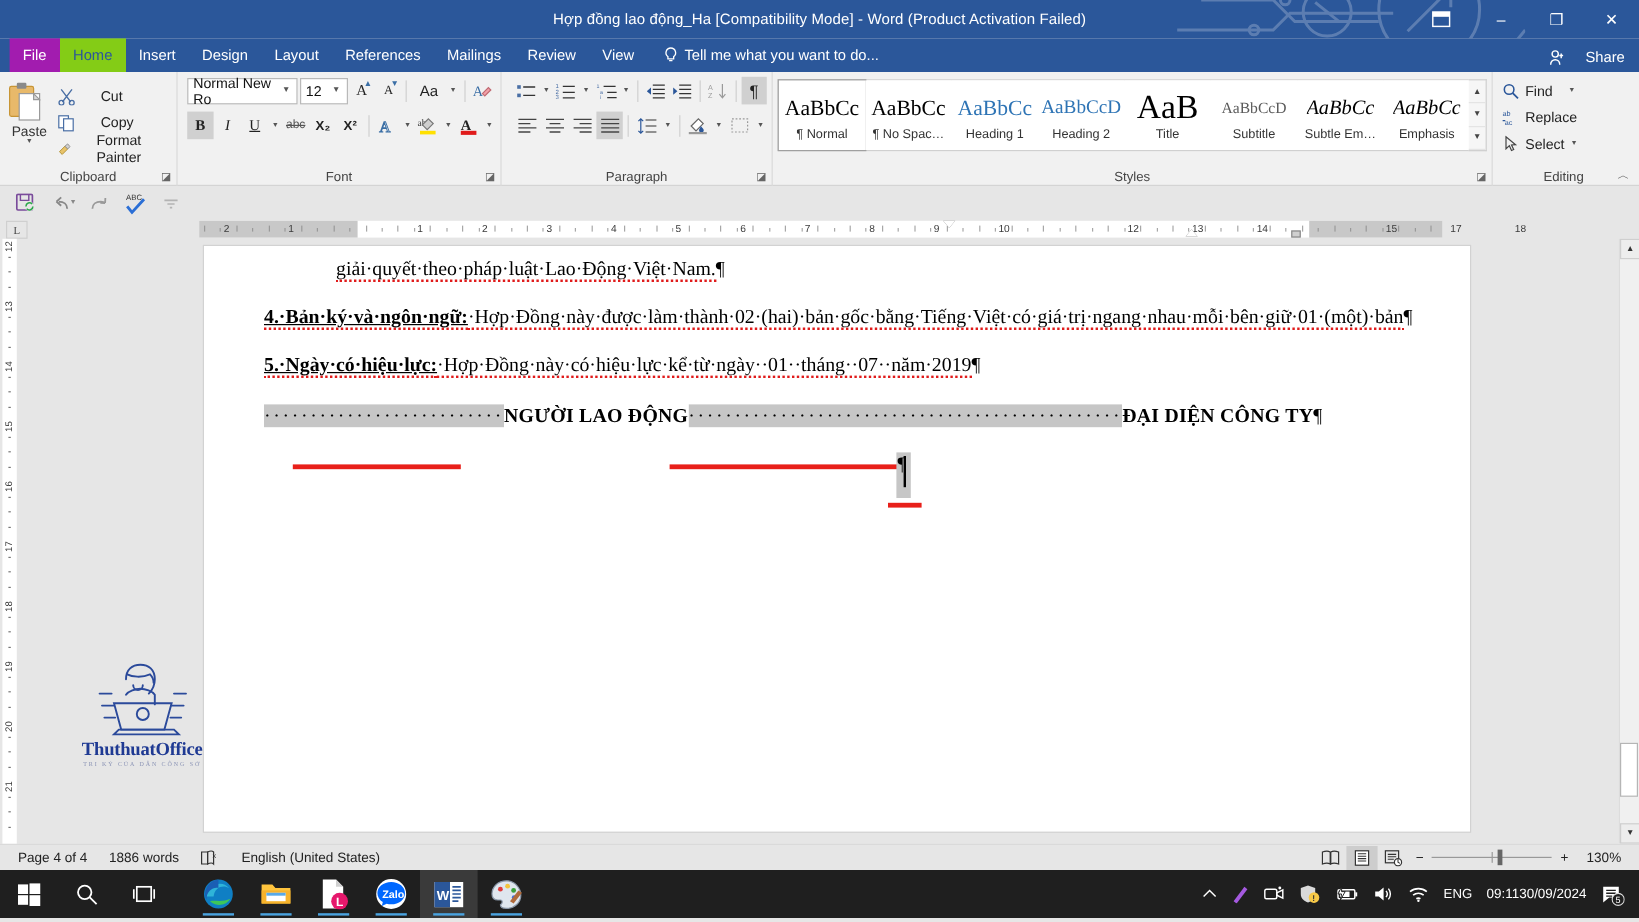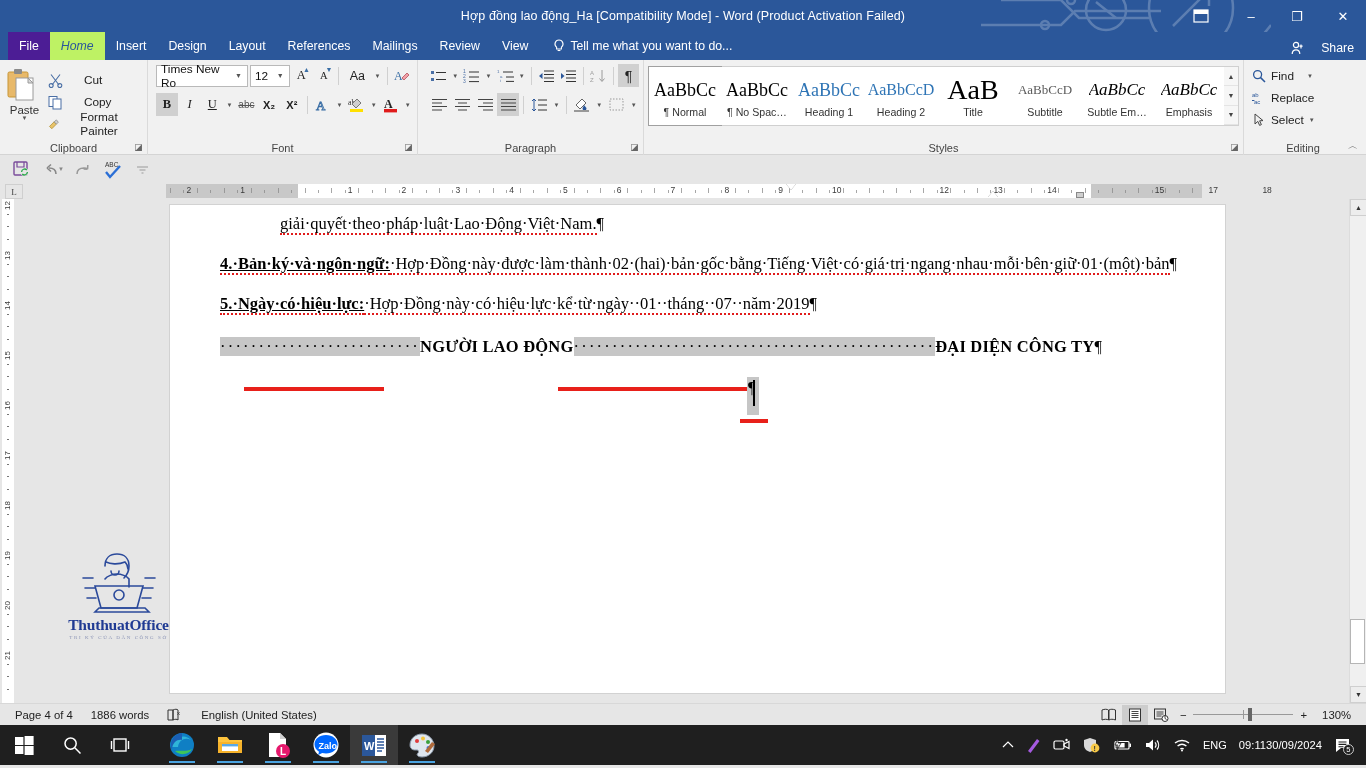--- a/index.html
+++ b/index.html
@@ -28,22 +28,22 @@
     width:46px; height:32px; display:flex; align-items:center; justify-content:center;
     color:#fff; font-size:13px;
   }
   .ribbon-opt { position:absolute; left:1190px; top:6px; width:22px; height:20px; z-index:3;}
   
   .tabbar { height:28px; background:#2b579a; display:flex; align-items:flex-end; position:relative; padding-left:8px;}
   .tab {
     height:28px; padding:0 11px; color:#fff; font-size:12.3px;
     display:flex; align-items:center; cursor:default; white-space:nowrap;
   }
-  .tab.active { background:#bef264; color:#2b579a;font-style:italic; }
-  .tab.file { background:#4c1d95; }
+  .tab.active { background:#84cc16; color:#2b579a; }
+  .tab.file { background:#a21caf; }
   .tellme { color:#fff; font-size:12.3px; display:flex; align-items:center; height:28px; padding-left:14px; gap:5px;}
   .share {
     position:absolute; right:6px; bottom:2px; color:#fff; font-size:12.3px;
     display:flex; align-items:center; gap:17px; padding:3px 6px;
   }
   
   .ribbon {
     height:95px; background:#f1f1f1; border-bottom:1px solid #d4d4d4;
     display:flex; position:relative;
   }
@@ -272,21 +272,21 @@
         <span>Format Painter</span>
       </div>
     </div>
     <div class="rgroup-label">Clipboard</div>
     <div class="dlg-launcher">◪</div>
   </div>
 
   <div class="rgroup fontg">
     <div class="frow" style="padding-left:4px;">
       <div class="combo" style="width:98px;">
-        <span>Times New Ro</span>
+        <span>Normal New Ro</span>
           <span class="arrow">▼</span>
       </div>
       <div class="combo" style="width:42px;margin-left:1px;">
         <span>12</span>
           <span class="arrow">▼</span>
       </div>
       <div class="fbtn" style="font-family:'Liberation Serif',serif;">
           <span>A</span>
           <span style="font-size:7px;color:#3a6ea5;position:absolute;top:2px;right:2px;">▲</span>
         </div>

